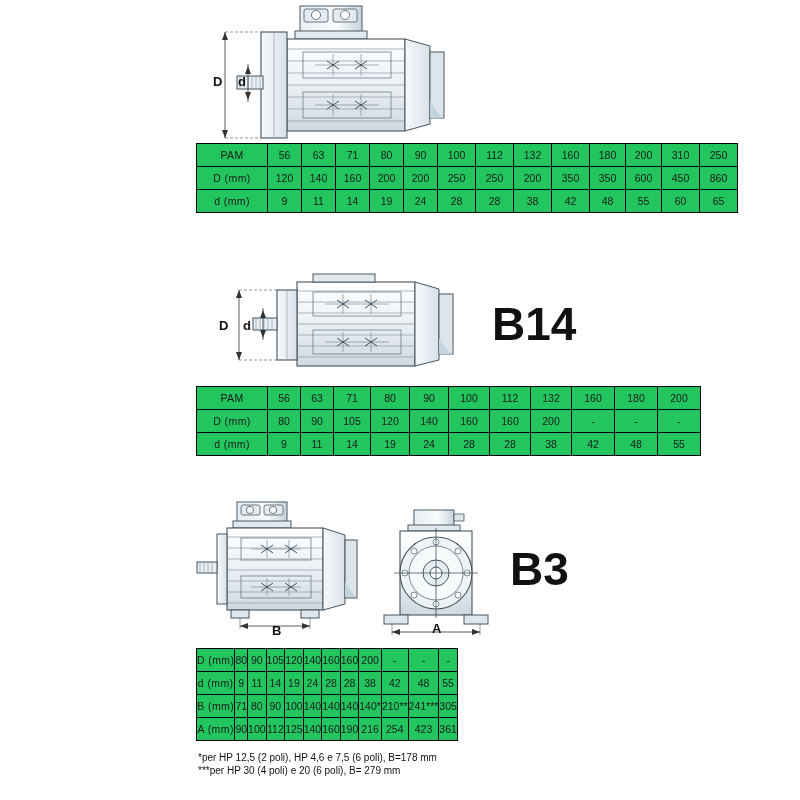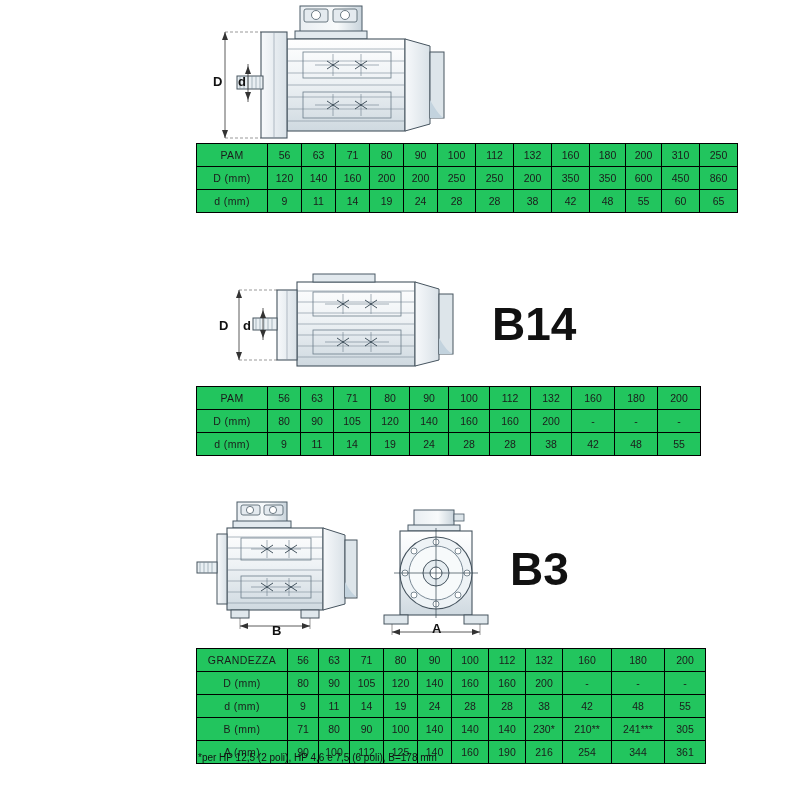--- a/index.html
+++ b/index.html
@@ -473,34 +473,20 @@
 
       <div class="dimlabel" style="left:432px;top:129px;">A</div>
 
       <div class="big-label" style="left:510px;top:50px;">B3</div>
     </div>
 
     <div class="tbl-wrap" style="left:196px;top:156px;">
       <table class="spec">
         <tbody>
           <tr>
-            <td class="rowlabel" style="width:90px;height:19px">GRANDEZZA</td>
-            <td style="width:30px;height:19px">56</td>
-            <td style="width:30px">63</td>
-            <td style="width:33px">71</td>
-            <td style="width:33px">80</td>
-            <td style="width:33px">90</td>
-            <td style="width:36px">100</td>
-            <td style="width:36px">112</td>
-            <td style="width:36px">132</td>
-            <td style="width:48px">160</td>
-            <td style="width:52px">180</td>
-            <td style="width:40px">200</td>
-          </tr>
-          <tr>
             <td class="rowlabel" style="height:19px">D (mm)</td>
             <td>80</td>
             <td>90</td>
             <td>105</td>
             <td>120</td>
             <td>140</td>
             <td>160</td>
             <td>160</td>
             <td>200</td>
             <td>-</td>
@@ -523,41 +509,42 @@
           </tr>
           <tr>
             <td class="rowlabel" style="height:19px">B (mm)</td>
             <td>71</td>
             <td>80</td>
             <td>90</td>
             <td>100</td>
             <td>140</td>
             <td>140</td>
             <td>140</td>
-            <td>230*</td>
+            <td>140*</td>
             <td>210**</td>
             <td>241***</td>
             <td>305</td>
           </tr>
           <tr>
             <td class="rowlabel" style="height:19px">A (mm)</td>
             <td>90</td>
             <td>100</td>
             <td>112</td>
             <td>125</td>
             <td>140</td>
             <td>160</td>
             <td>190</td>
             <td>216</td>
             <td>254</td>
-            <td>344</td>
+            <td>423</td>
             <td>361</td>
           </tr>
         </tbody>
       </table>
     </div>
   </div>
 
   <div class="notes" style="left:198px;top:751px;">
     <div>*per HP 12,5 (2 poli), HP 4,6 e 7,5 (6 poli), B=178 mm</div>
+    <div>***per HP 30 (4 poli) e 20 (6 poli), B= 279 mm</div>
   </div>
 
 </div>
 
 </body></html>

